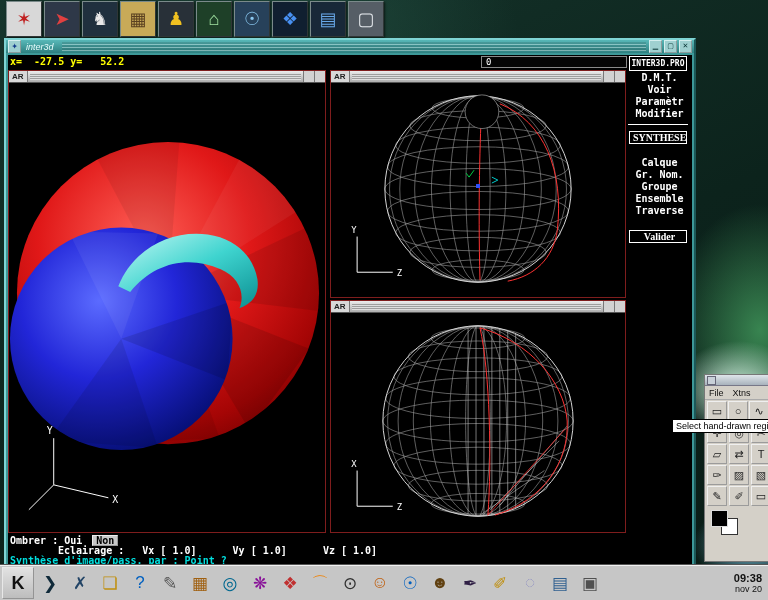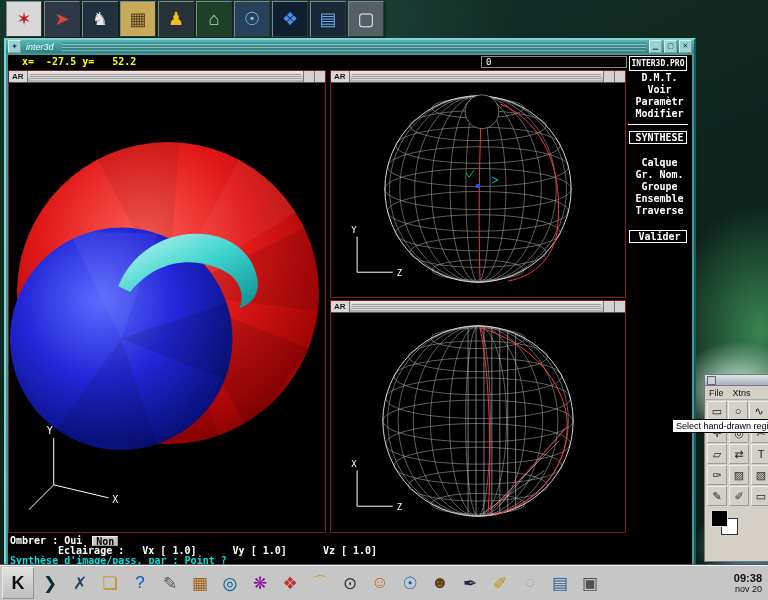--- a/index.html
+++ b/index.html
@@ -18,41 +18,41 @@
   .desk-icon{width:34px;height:34px;border:1px outset #7a8a8a;display:flex;align-items:center;justify-content:center;font-size:18px;box-shadow:1px 1px 2px rgba(0,0,0,.6);}
   
   .window{position:absolute;left:4px;top:38px;width:688px;height:527px;background:#3d9898;
     border:2px solid;border-color:#7fd4d4 #1c5858 #1c5858 #7fd4d4;z-index:10;}
   .titlebar{height:13px;display:flex;align-items:center;background:linear-gradient(#58b8b8,#2e8080);overflow:hidden;}
   .tb-appicon{width:11px;height:11px;margin-left:2px;background:#9fd0d0;border:1px outset #d5efef;font-size:8px;line-height:11px;text-align:center;color:#123a8a;}
   .tb-title{color:#eaffff;font:italic 9px "Liberation Sans",sans-serif;margin:0 5px;white-space:nowrap;}
   .tb-stripes{flex:1;height:9px;margin:0 3px;background:repeating-linear-gradient(0deg,rgba(255,255,255,.35) 0 1px,rgba(0,0,0,.12) 1px 3px);}
   .tb-btn{width:11px;height:11px;margin-right:2px;background:#9fd0d0;border:1px outset #d5efef;font-size:7px;line-height:10px;text-align:center;color:#0c3a3a;}
   .win-body{position:absolute;left:2px;right:2px;top:15px;bottom:2px;background:#000;}
-  .coordbar{position:absolute;left:0;top:0;width:618px;height:13px;color:#ffff00;font:bold 10px "DejaVu Sans Mono",monospace;line-height:13px;white-space:pre;padding-left:14px;}
+  .coordbar{position:absolute;left:0;top:0;width:618px;height:13px;color:#ffff00;font:bold 10px "DejaVu Sans Mono",monospace;line-height:13px;white-space:pre;padding-left:2px;}
   .coordfield{position:absolute;left:473px;top:1px;width:140px;height:10px;border:1px solid #8a8a8a;color:#fff;font:9px "DejaVu Sans Mono",monospace;line-height:10px;padding-left:4px;background:#050505;}
   
   .menucol{position:absolute;left:620px;top:0;width:60px;height:480px;background:#000;}
   .menu-header{border:1px solid #fff;color:#fff;font:bold 8px "DejaVu Sans Mono",monospace;text-align:center;padding:2px 0;margin:1px;}
   .menu-item{color:#fff;font:bold 10px "DejaVu Sans Mono",monospace;height:12px;line-height:12px;padding-left:3px;white-space:pre;overflow:hidden;text-align:center;}
-  .menu-item.boxed{border:1px solid #fff;margin:1px;height:11px;line-height:11px;}
+  .menu-item.boxed{border:1px solid #fff;margin:1px;height:11px;line-height:11px;font-family:Liberation Serif, serif;}
   .menu-item.sep{border-top:1px solid #fff;height:5px;margin-top:4px;}
   
   .vp{position:absolute;background:#000;border:1px solid #7f1d1d;box-sizing:border-box;text-align:center;}
   .vp-left{left:0;top:15px;width:318px;height:463px;}
   .vp-rtop{left:322px;top:15px;width:296px;height:228px;}
   .vp-rbot{left:322px;top:245px;width:296px;height:233px;}
   .vp-titlebar{height:11px;background:linear-gradient(#ececec,#aeaeae);display:flex;align-items:stretch;border-bottom:1px solid #555;}
   .vp-tb-label{font:bold 8px "Liberation Sans",sans-serif;line-height:11px;padding:0 3px;color:#222;background:#d8d8d8;border-right:1px solid #777;}
   .vp-tb-stripes{flex:1;margin:2px;background:repeating-linear-gradient(0deg,#dedede 0 1px,#9e9e9e 1px 2px);}
   .vp-tb-btn{width:10px;border-left:1px solid #777;background:#d2d2d2;}
   .vp-canvas{position:absolute;left:0;right:0;top:11px;bottom:0;}
   .vp-canvas svg{display:block;width:100%;height:100%;}
   
-  .statusline{position:absolute;left:2px;width:610px;color:#fff;font:bold 10px "DejaVu Sans Mono",monospace;white-space:pre;height:10px;line-height:10px;display:flex;}
+  .statusline{position:absolute;left:2px;width:610px;color:#fff;font:bold 10px "DejaVu Sans Mono",monospace;white-space:pre;height:10px;line-height:10px;display:flex;align-items:flex-end;}
   .s1{top:481px;} .s2{top:491px;margin-left:48px;} .s3{top:501px;color:#00dede;}
   .non-box{background:#c8c8c8;color:#000;margin-left:10px;padding:0 3px;border:1px outset #eee;line-height:9px;}
   
   .toolbox{position:absolute;left:704px;top:374px;width:70px;height:186px;background:#d4d0c8;border:1px solid #777;z-index:20;}
   .tbx-titlebar{height:10px;background:linear-gradient(#dfe5ea,#a8b2bc);border-bottom:1px solid #778;display:flex;align-items:center;}
   .tbx-titledot{width:7px;height:7px;margin-left:2px;background:#c8d0d8;border:1px solid #667;}
   .tbx-menus{height:13px;display:flex;gap:9px;padding-left:4px;align-items:center;border-bottom:1px solid #aaa;}
   .tbx-menu{font:9px "Liberation Sans",sans-serif;color:#111;}
   .selrow{display:flex;padding:1px 2px;gap:1px;}
   .toolgrid{display:grid;grid-template-columns:repeat(3,21px);padding:1px 2px;gap:1px;}

